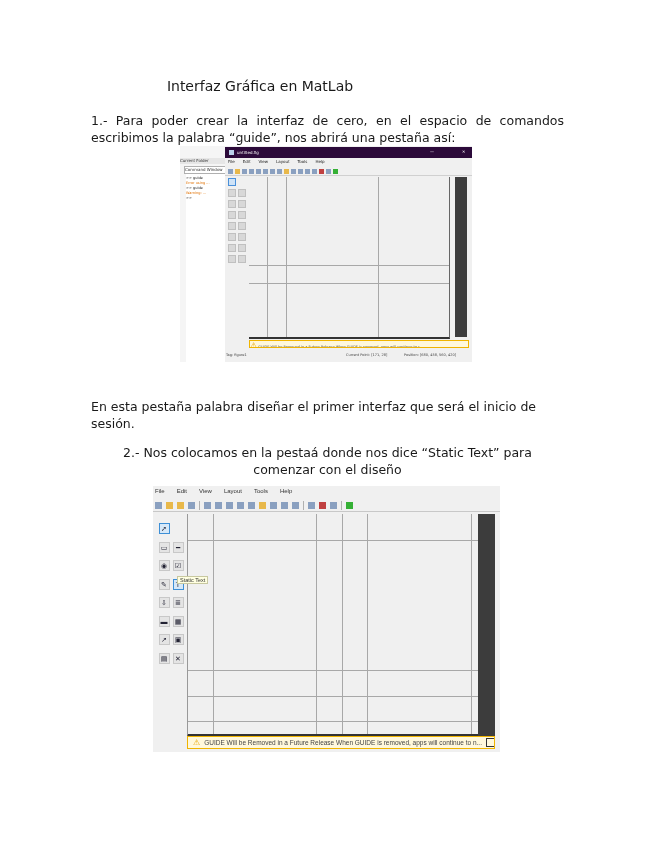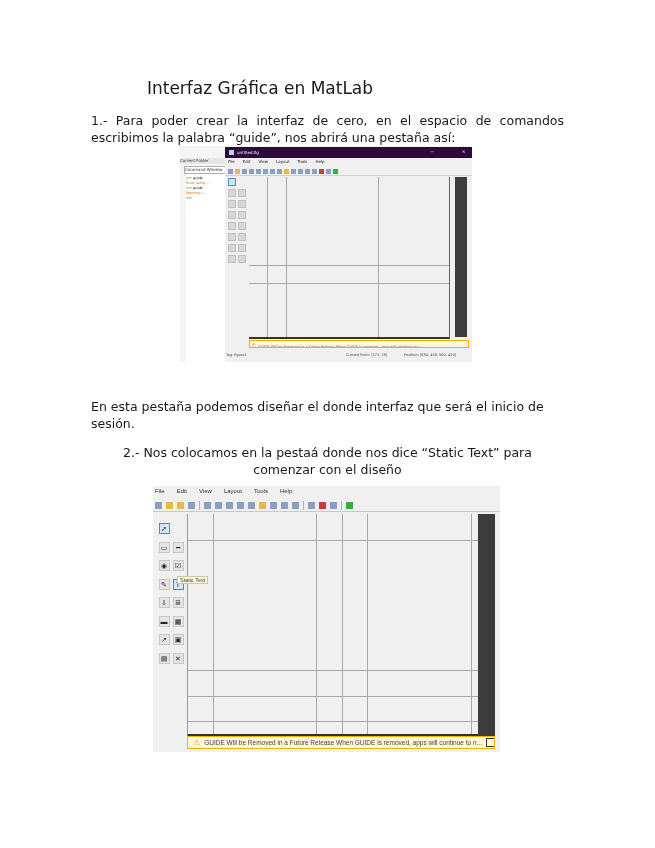--- a/index.html
+++ b/index.html
@@ -1,18 +1,18 @@
 <!DOCTYPE html>
 <html><head>
 <meta charset="utf-8">
 <style>
   html, body { margin:0; padding:0; background:#ffffff; }
   body { width:655px; height:848px; position:relative; overflow:hidden;
          font-family:"DejaVu Sans", sans-serif; color:#1a1a1a; }
-  .title { position:absolute; left:0; width:520px; top:78px; text-align:center; font-size:17px; }
+  .title { position:absolute; left:0; width:520px; top:78px; text-align:center; font-size:14px; }
   .para { position:absolute; left:91px; width:473px; font-size:12.5px; line-height:17px; text-align:justify; }
   .p1 { top:112px; text-align-last:left; }
   .p2 { top:398px; text-align:left; }
   .p3 { top:444px; text-align:center; }
 
   
   .shot1 { position:absolute; left:180px; top:146px; width:292px; height:216px; background:#f0f0f0; overflow:hidden; font-size:4px; }
   .s1-leftpane { position:absolute; left:0; top:0; width:46px; height:216px; background:#f5f5f5; }
   .s1-leftpane .bar { position:absolute; left:0; top:12px; width:46px; height:6px; background:#e6e6e6; color:#333; white-space:nowrap; font-size:4px; }
   .s1-leftpane .cw { position:absolute; left:4px; top:20px; width:42px; height:6px; background:#fff; border:1px solid #b0b0b0; color:#333; font-size:4px; white-space:nowrap; overflow:hidden;}
@@ -132,21 +132,21 @@
       <span>GUIDE Will be Removed in a Future Release  When GUIDE is removed, apps will continue to r...</span>
     </div>
   </div>
   <div class="s1-status">
     <span>Tag: figure1</span>
     <span class="r1">Current Point: [171, 28]</span>
     <span class="r2">Position: [680, 458, 560, 420]</span>
   </div>
 </div>
 
-<div class="para p2">En esta pestaña podemos diseñar el donde interfaz que será el inicio de sesión.</div>
+<div class="para p2">En esta pestaña palabra diseñar el primer interfaz que será el inicio de sesión.</div>
 <div class="para p3">2.- Nos colocamos en la pestaá donde nos dice “Static Text” para comenzar con el diseño</div>
 
 <div class="shot2">
   <div class="s2-menu">
     <span>File</span>
     <span>Edit</span>
     <span>View</span>
     <span>Layout</span>
     <span>Tools</span>
     <span>Help</span>

